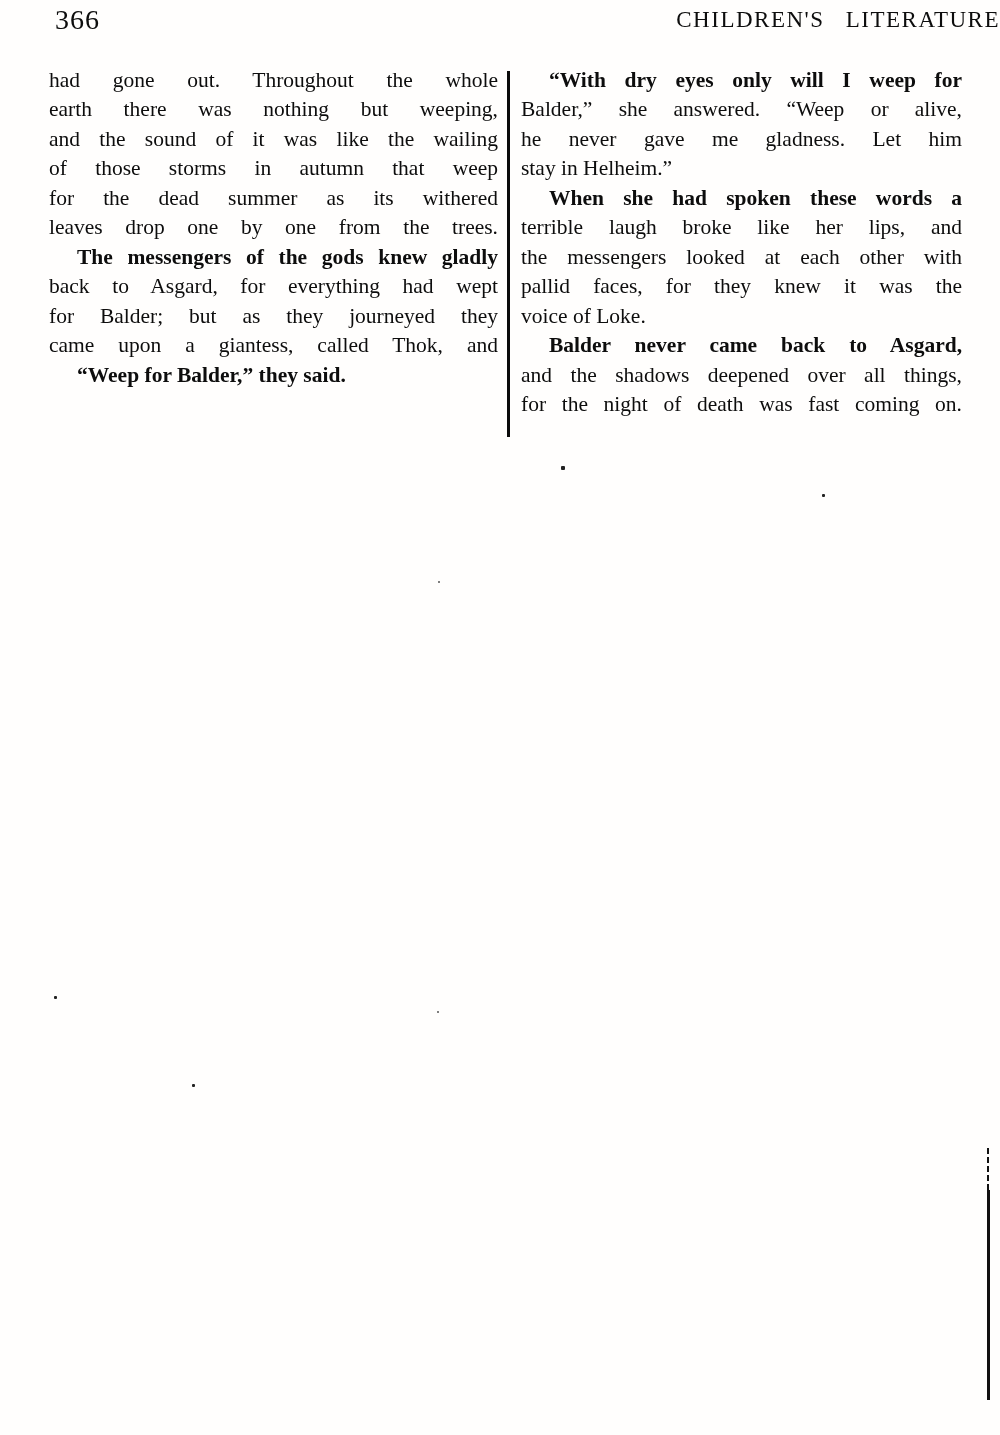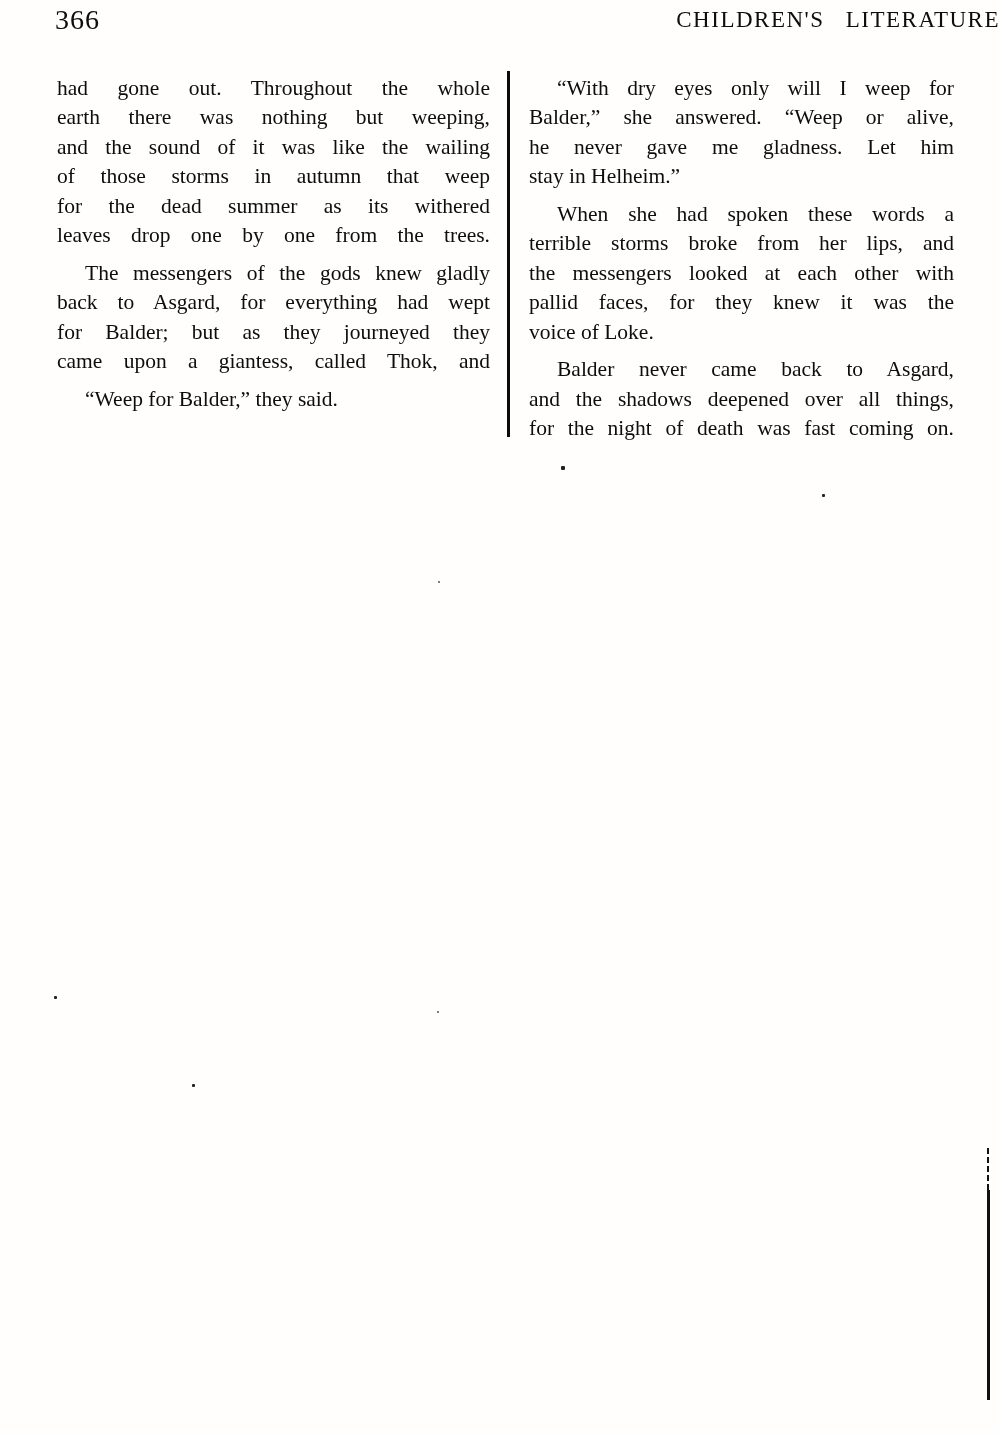--- a/index.html
+++ b/index.html
@@ -30,29 +30,29 @@
     letter-spacing: 1.5px;
     word-spacing: 14px;
   }
   .column {
     position: absolute;
     top: 66px;
     font-size: 21.5px;
   }
   .column.left  { left: 49px;  width: 449px; }
   .column.right { left: 521px; width: 441px; }
-  .para { margin: 8px; }
+  .para { margin: 0; }
   .line {
     line-height: 29.45px;
     text-align: justify;
     text-align-last: justify;
     white-space: normal;
   }
   .line.ragged { text-align-last: left; }
-  .line.indent { text-indent: 28px; }
+  .line.indent { text-indent: 28px; font-weight: bold; }
   .col-divider {
     position: absolute;
     left: 507px;
     top: 71px;
     width: 3px;
     height: 366px;
     background: #0b0b0b;
   }
   .artifact-line-dashed {
     position: absolute;
@@ -115,21 +115,21 @@
 
   <div class="column right">
       <div class="para">
         <div class="line indent">“With dry eyes only will I weep for</div>
         <div class="line">Balder,” she answered.  “Weep or alive,</div>
         <div class="line">he never gave me gladness.  Let him</div>
         <div class="line ragged">stay in Helheim.”</div>
       </div>
       <div class="para">
         <div class="line indent">When she had spoken these words a</div>
-        <div class="line">terrible storms broke from her lips, and</div>
+        <div class="line">terrible laugh broke like her lips, and</div>
         <div class="line">the messengers looked at each other with</div>
         <div class="line">pallid faces, for they knew it was the</div>
         <div class="line ragged">voice of Loke.</div>
       </div>
       <div class="para">
         <div class="line indent">Balder never came back to Asgard,</div>
         <div class="line">and the shadows deepened over all things,</div>
         <div class="line">for the night of death was fast coming on.</div>
       </div>
     </div>

